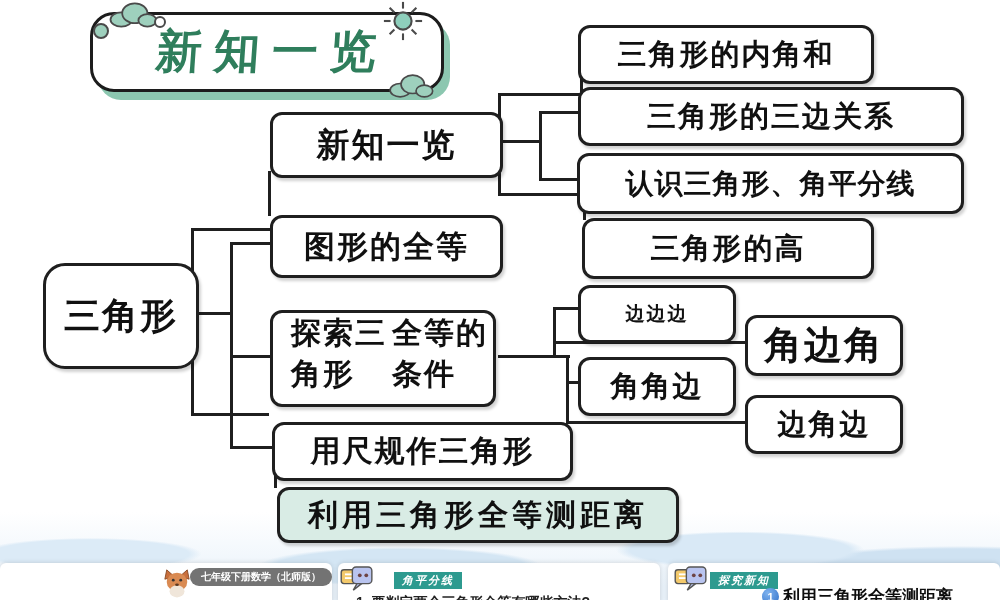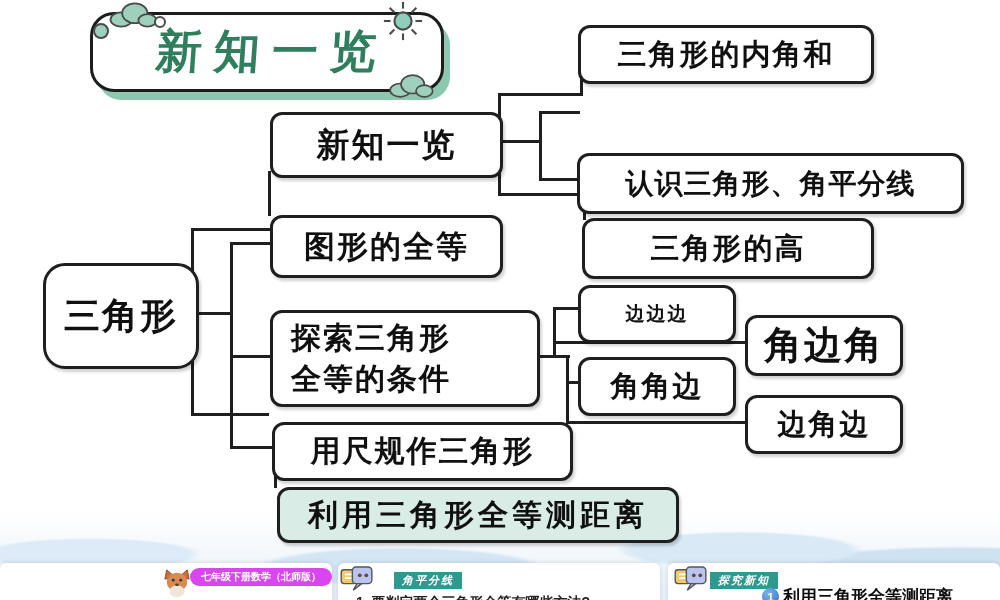--- a/index.html
+++ b/index.html
@@ -30,21 +30,21 @@
   .title-text{font-family:"DejaVu Serif","Liberation Serif",serif;font-size:46px;font-weight:bold;
        color:#2f7e5c;letter-spacing:12px;transform:skewX(-4deg);padding-left:10px;}
   .deco{position:absolute;z-index:7;}
   .dot{position:absolute;border:2px solid #4a4a4a;border-radius:50%;z-index:7;background:#9ed0bd;}
   
   .card{position:absolute;top:563px;height:40px;background:#fff;border-radius:6px 6px 0 0;
         box-shadow:0 0 5px rgba(0,0,0,0.15);z-index:8;}
   .badge{position:absolute;background:#2d9a8f;color:#fff;font-size:11px;font-weight:bold;
         font-style:italic;display:flex;align-items:center;justify-content:center;
         letter-spacing:2px;z-index:9;padding:0 8px;height:17px;}
-  .pill{position:absolute;left:190px;top:568px;width:122px;background:#d946ef;color:#fff;
+  .pill{position:absolute;left:190px;top:568px;width:122px;background:#737373;color:#fff;
         border-radius:14px;font-size:10px;font-weight:bold;text-align:center;line-height:1.15;
         padding:3px 10px;z-index:9;}
   .bubble-icon{position:absolute;z-index:9;}
   .q-line{position:absolute;left:356px;top:594px;font-size:14px;font-weight:bold;color:#222;z-index:9;white-space:nowrap;}
   .explore-line{position:absolute;left:762px;top:585px;font-size:17px;font-weight:bold;color:#0d0d0d;z-index:9;
         display:flex;align-items:center;white-space:nowrap;}
   .numball{display:inline-flex;align-items:center;justify-content:center;width:17px;height:17px;
         border-radius:50%;background:radial-gradient(circle at 35% 30%, #7fb3ef, #2f6fc8);
         color:#fff;font-size:11px;font-weight:bold;margin-right:4px;font-style:normal;}
 </style>
@@ -122,37 +122,40 @@
   </div>
 
   <div class="box" style="left:270px;top:112px;width:227px;height:60px;font-size:33px">
     <span>新知一览</span>
   </div>
 
   <div class="box" style="left:270px;top:215px;width:227px;height:57px;font-size:31px">
     <span>图形的全等</span>
   </div>
 
-  <div class="box" style="left:270px;top:310px;width:270px;height:97px;font-size:30px;flex-direction:column;align-items:flex-start;padding-left:18px;line-height:1.35;box-sizing:border-box">
+  <div class="box" style="left:270px;top:310px;width:226px;height:97px;font-size:30px;flex-direction:row;align-items:flex-start;padding-left:18px;line-height:1.35;box-sizing:border-box">
     <span>探索三角形</span>
     <span>全等的条件</span>
   </div>
 
   <div class="box" style="left:272px;top:422px;width:295px;height:53px;font-size:30px">
     <span>用尺规作三角形</span>
   </div>
 
   <div class="box mint" style="left:277px;top:487px;width:396px;height:50px;font-size:30px;letter-spacing:4px">
     <span>利用三角形全等测距离</span>
   </div>
 
   <div class="box" style="left:578px;top:25px;width:290px;height:53px;font-size:29px">
     <span>三角形的内角和</span>
   </div>
 
+  <div class="box" style="left:578px;top:87px;width:380px;height:53px;font-size:29px">
+    <span>三角形的三边关系</span>
+  </div>
 
   <div class="box" style="left:577px;top:153px;width:381px;height:55px;font-size:28px;letter-spacing:1px">
     <span>认识三角形、角平分线</span>
   </div>
 
   <div class="box" style="left:582px;top:218px;width:286px;height:55px;font-size:29px">
     <span>三角形的高</span>
   </div>
 
   <div class="box" style="left:578px;top:285px;width:152px;height:52px;font-size:19px">

